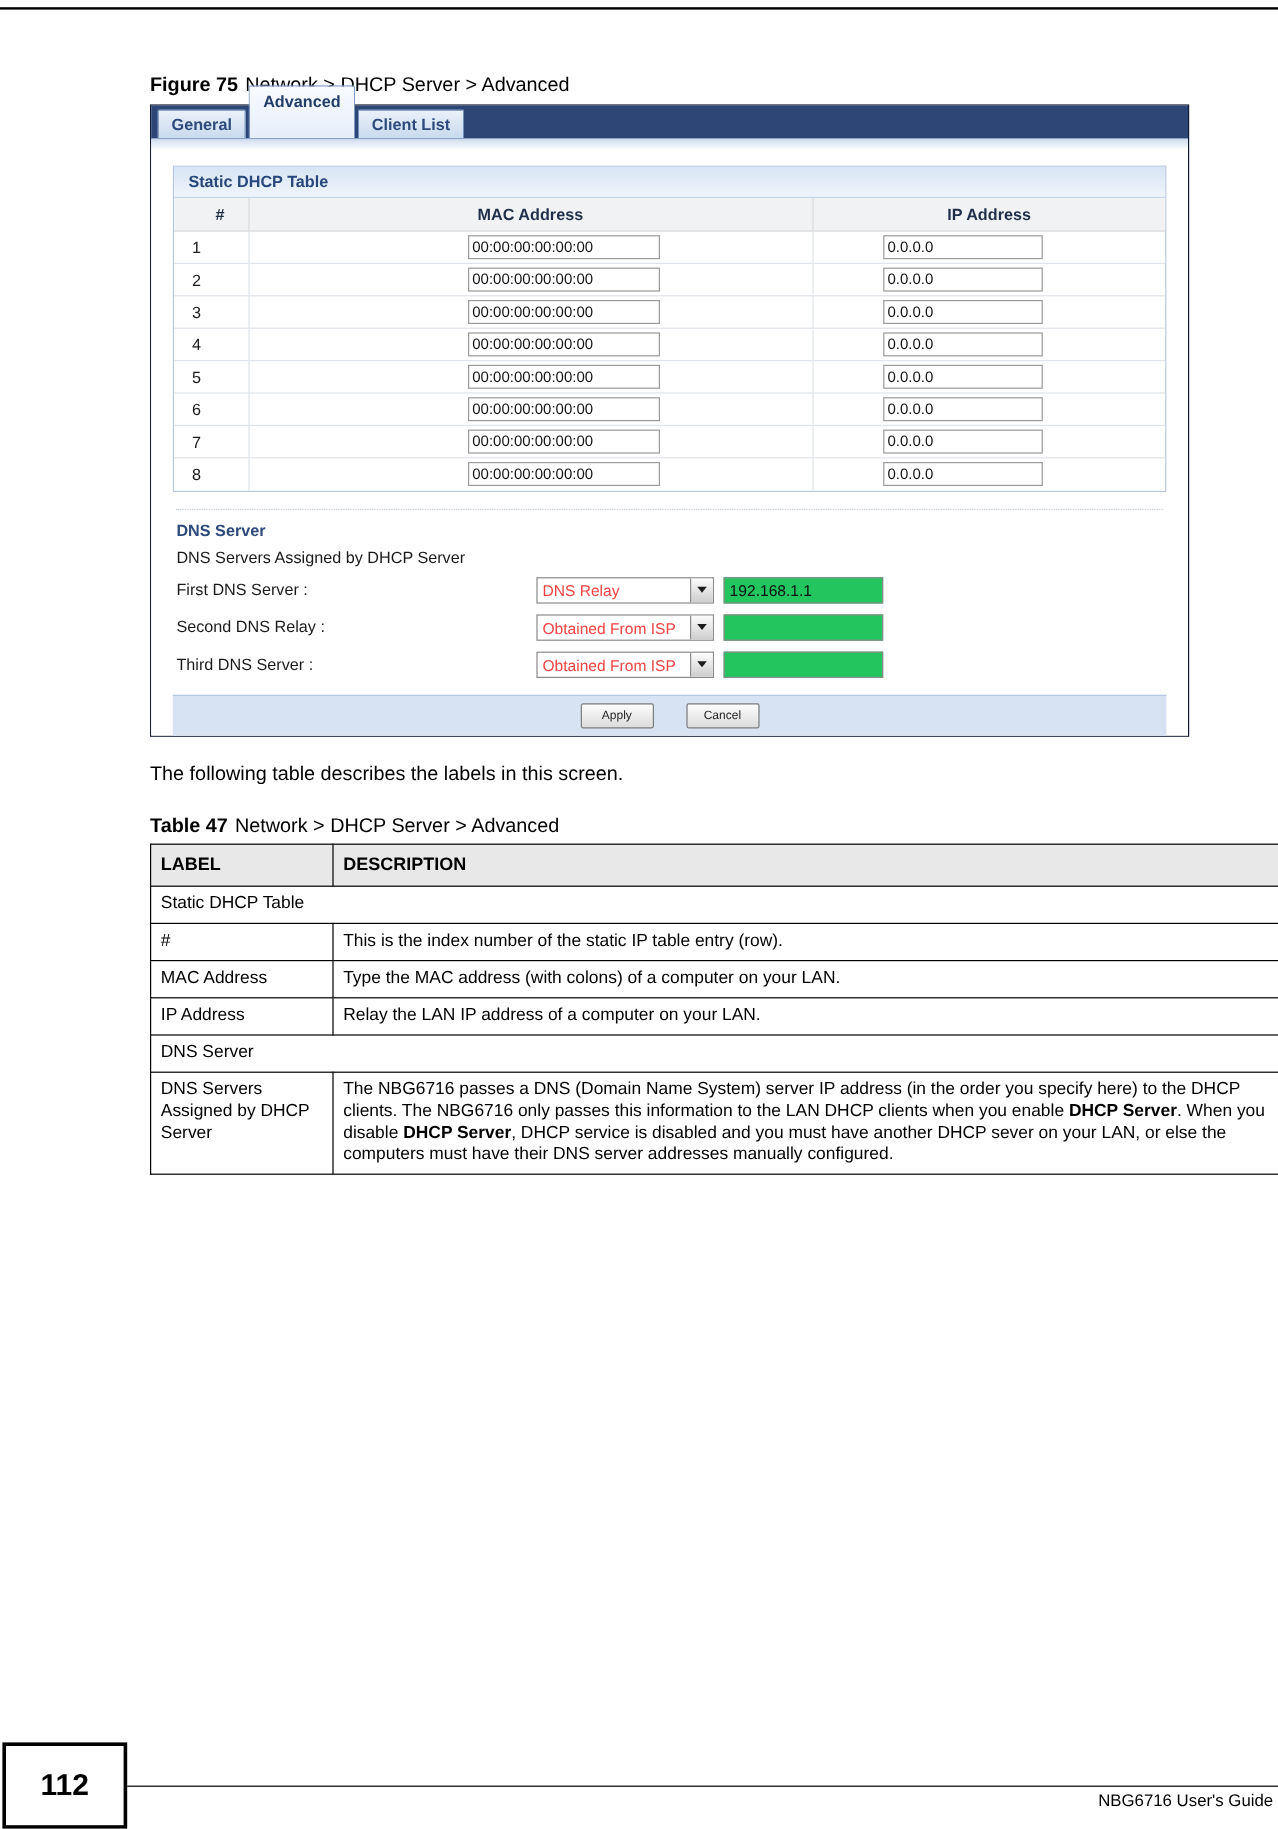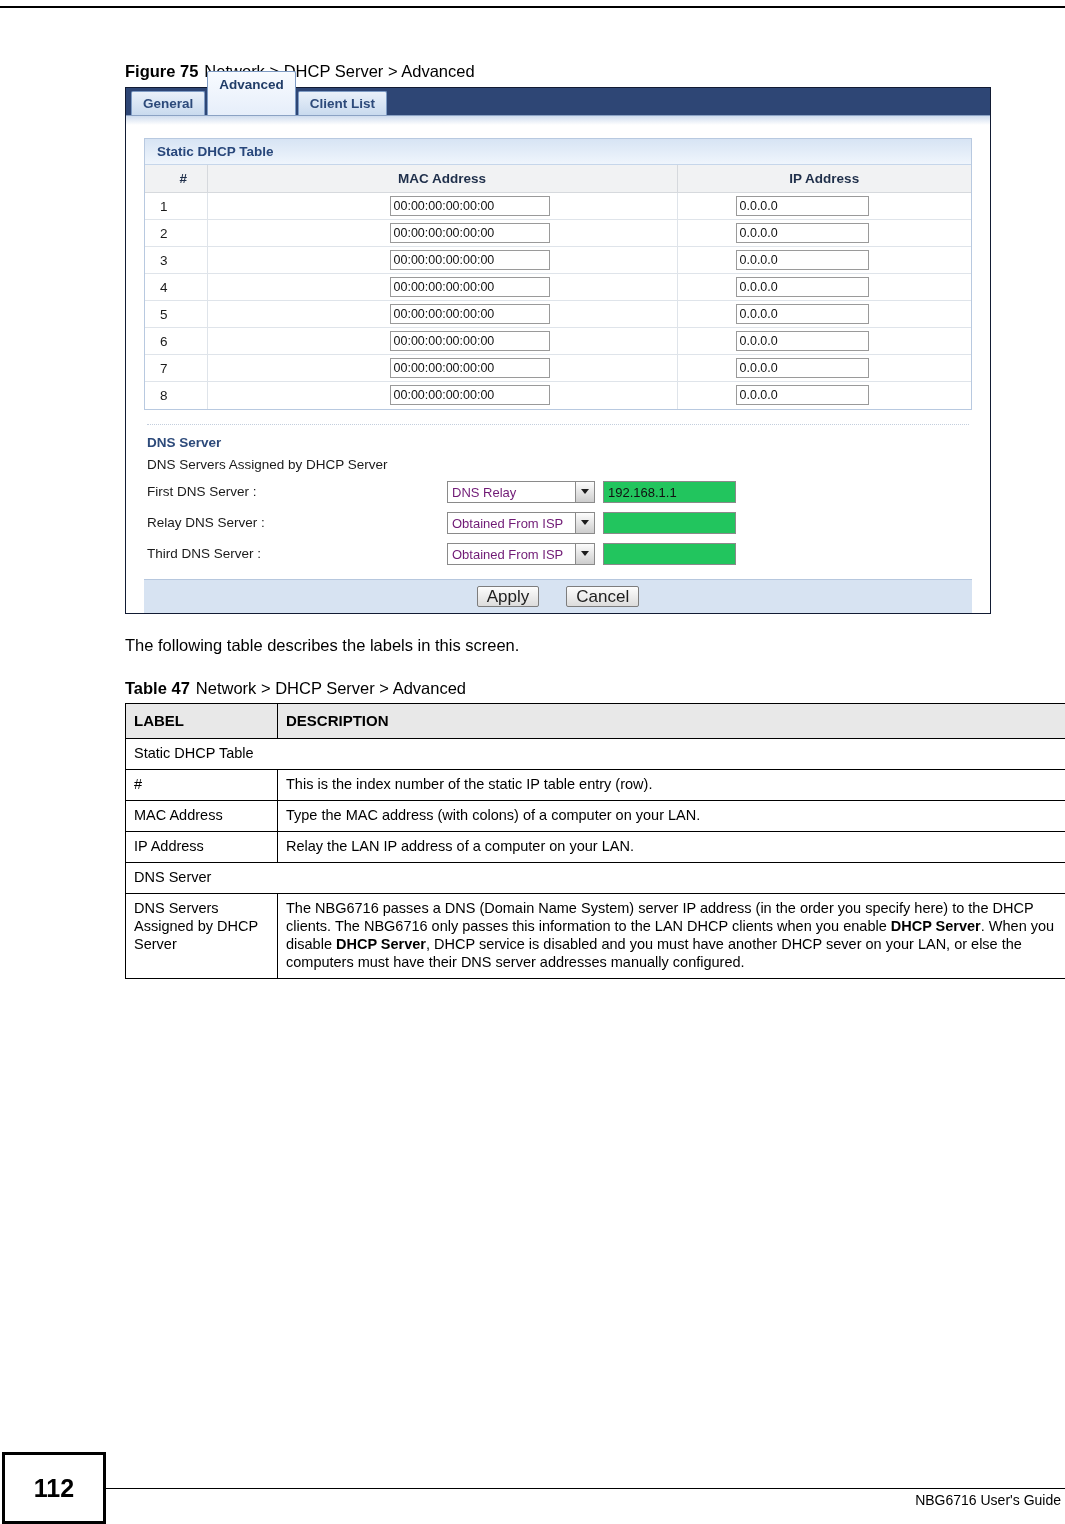--- a/index.html
+++ b/index.html
@@ -185,21 +185,21 @@
   }
   .sel {
     position: relative;
     width: 148px;
     height: 22px;
     border: 1px solid #8a8a8a;
     background: #ffffff;
     font-size: 13px;
     line-height: 21px;
     padding-left: 4px;
-    color: #701a75;
+    color: #ef4444;
     white-space: nowrap;
     overflow: hidden;
     cursor: pointer;
   }
   .sel .arrow {
     position: absolute;
     right: 0; top: 0;
     width: 19px; height: 20px;
     background: linear-gradient(#fdfdfd, #cdcdcd);
     border-left: 1px solid #8a8a8a;
@@ -233,21 +233,21 @@
     display: flex;
     align-items: center;
     justify-content: center;
     gap: 27px;
   }
   .btn {
     min-width: 61px;
     height: 21px;
     line-height: 19px;
     text-align: center;
-    font-size: 17px;
+    font-size: 10px;
     color: #1d1d1d;
     background: linear-gradient(#fdfdfd, #dcdcdc);
     border: 1px solid #7d7d7d;
     border-radius: 2px;
     padding: 0 9px;
     cursor: pointer;
   }
 
   
   .para {
@@ -407,21 +407,21 @@
         <div class="dns-row">
           <div class="dns-label">First DNS Server :</div>
           <div class="sel">
             <span>DNS Relay</span>
             <span class="arrow"></span>
           </div>
           <div class="dns-input">192.168.1.1</div>
         </div>
 
         <div class="dns-row">
-          <div class="dns-label">Relay DNS Server :</div>
+          <div class="dns-label">Second DNS Relay :</div>
           <div class="sel">
             <span>Obtained From ISP</span>
             <span class="arrow"></span>
           </div>
           <div class="dns-input"></div>
         </div>
 
         <div class="dns-row">
           <div class="dns-label">Third DNS Server :</div>
           <div class="sel">

